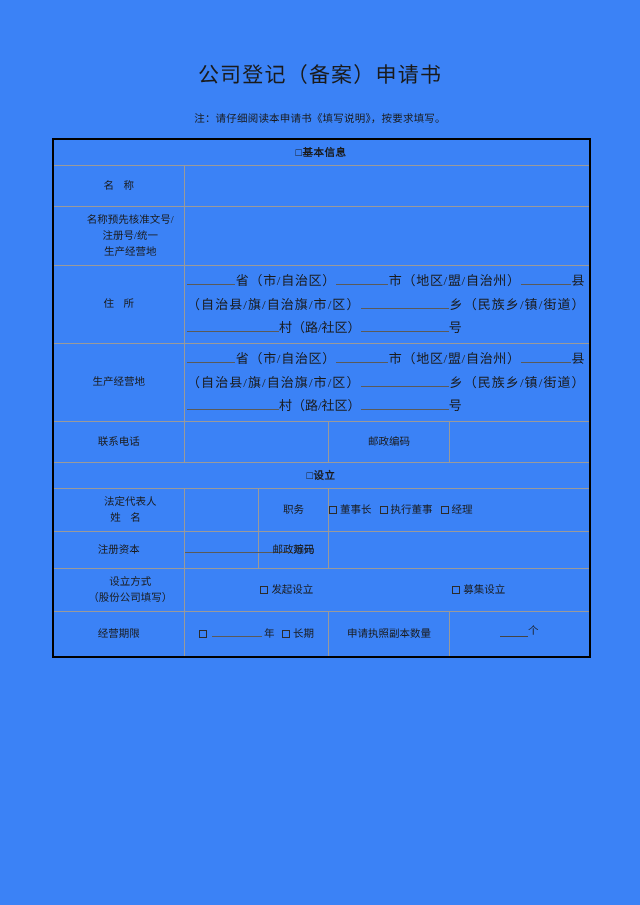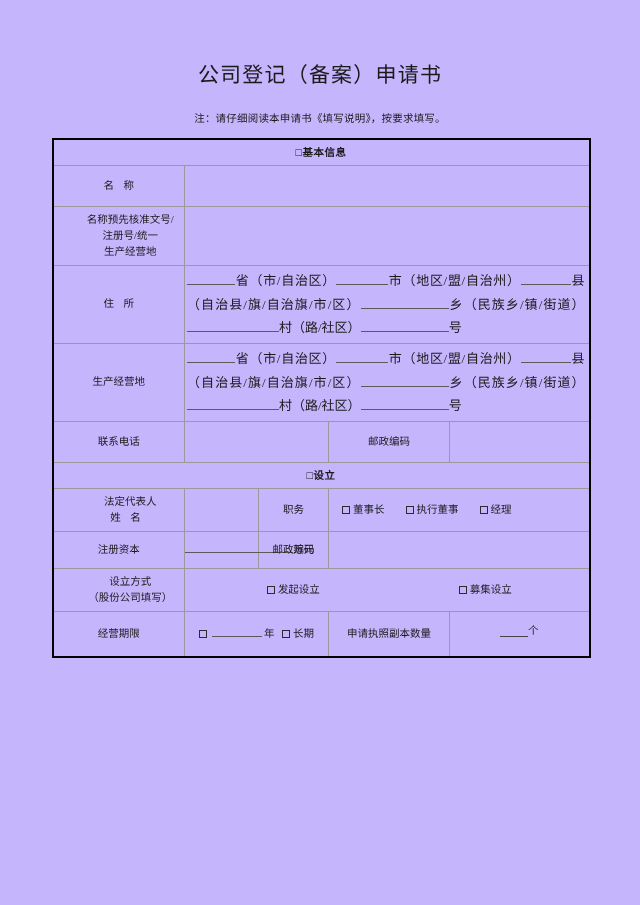--- a/index.html
+++ b/index.html
@@ -14,21 +14,21 @@
     color: #1a1a1a;
     -webkit-font-smoothing: antialiased;
   }
 
   .page {
     position: relative;
     width: 640px;
     height: 905px;
     box-sizing: border-box;
     padding: 0;
-    background: #c4b5fd;
+    background: #3b82f6;
   }
 
   
   .doc-title {
     margin: 0;
     padding-top: 58px;
     text-align: center;
     font-size: 21px;
     font-weight: 400;
     letter-spacing: 1.2px;
@@ -133,21 +133,20 @@
     height: 8px;
     border: 1px solid #2b2b2b;
     margin-right: 3px;
     vertical-align: -1px;
     box-sizing: border-box;
   }
   .opt {
     display: inline-block;
     white-space: nowrap;
     margin-right: 8px;
-    margin-left: 13px;
   }
 
   
   .capital-line {
     display: block;
     text-align: right;
     padding-right: 6px;
     white-space: nowrap;
   }
   .capital-line .u-cap {

